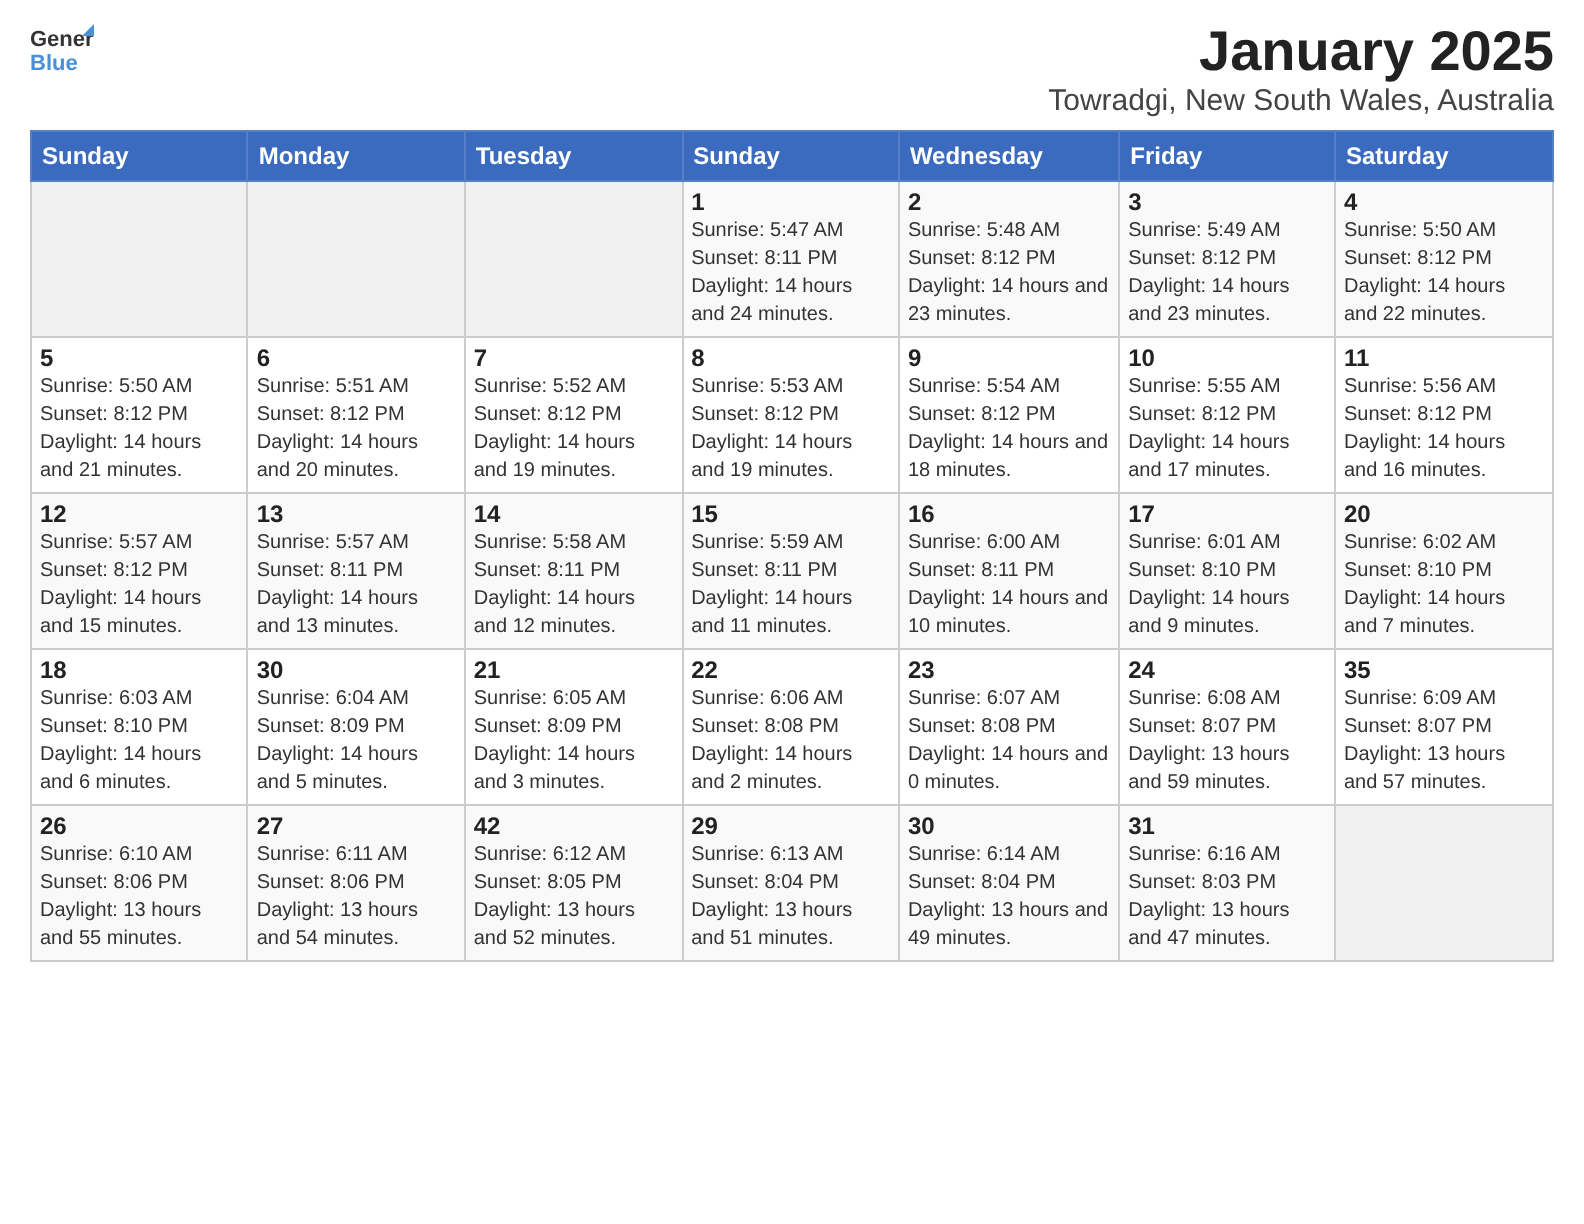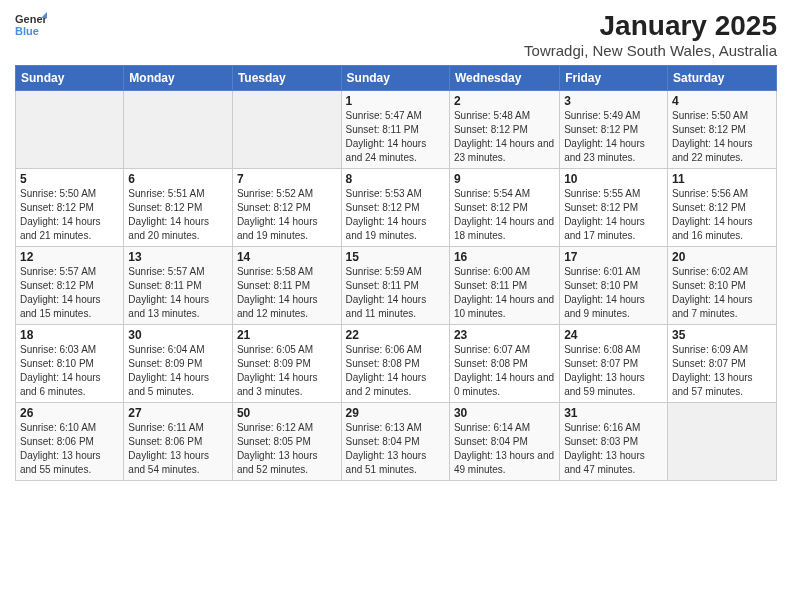--- a/index.html
+++ b/index.html
@@ -152,21 +152,21 @@
           <td><span class="day-num">30</span><span class="day-info">Sunrise: 6:04 AM<br>Sunset: 8:09 PM<br>Daylight: 14 hours and 5 minutes.</span></td>
           <td><span class="day-num">21</span><span class="day-info">Sunrise: 6:05 AM<br>Sunset: 8:09 PM<br>Daylight: 14 hours and 3 minutes.</span></td>
           <td><span class="day-num">22</span><span class="day-info">Sunrise: 6:06 AM<br>Sunset: 8:08 PM<br>Daylight: 14 hours and 2 minutes.</span></td>
           <td><span class="day-num">23</span><span class="day-info">Sunrise: 6:07 AM<br>Sunset: 8:08 PM<br>Daylight: 14 hours and 0 minutes.</span></td>
           <td><span class="day-num">24</span><span class="day-info">Sunrise: 6:08 AM<br>Sunset: 8:07 PM<br>Daylight: 13 hours and 59 minutes.</span></td>
           <td><span class="day-num">35</span><span class="day-info">Sunrise: 6:09 AM<br>Sunset: 8:07 PM<br>Daylight: 13 hours and 57 minutes.</span></td>
         </tr>
         <tr>
           <td><span class="day-num">26</span><span class="day-info">Sunrise: 6:10 AM<br>Sunset: 8:06 PM<br>Daylight: 13 hours and 55 minutes.</span></td>
           <td><span class="day-num">27</span><span class="day-info">Sunrise: 6:11 AM<br>Sunset: 8:06 PM<br>Daylight: 13 hours and 54 minutes.</span></td>
-          <td><span class="day-num">50</span><span class="day-info">Sunrise: 6:12 AM<br>Sunset: 8:05 PM<br>Daylight: 13 hours and 52 minutes.</span></td>
+          <td><span class="day-num">42</span><span class="day-info">Sunrise: 6:12 AM<br>Sunset: 8:05 PM<br>Daylight: 13 hours and 52 minutes.</span></td>
           <td><span class="day-num">29</span><span class="day-info">Sunrise: 6:13 AM<br>Sunset: 8:04 PM<br>Daylight: 13 hours and 51 minutes.</span></td>
           <td><span class="day-num">30</span><span class="day-info">Sunrise: 6:14 AM<br>Sunset: 8:04 PM<br>Daylight: 13 hours and 49 minutes.</span></td>
           <td><span class="day-num">31</span><span class="day-info">Sunrise: 6:16 AM<br>Sunset: 8:03 PM<br>Daylight: 13 hours and 47 minutes.</span></td>
           <td class="empty-cell"></td>
         </tr>
       </tbody>
   </table>
 </div>
 
 </body></html>

